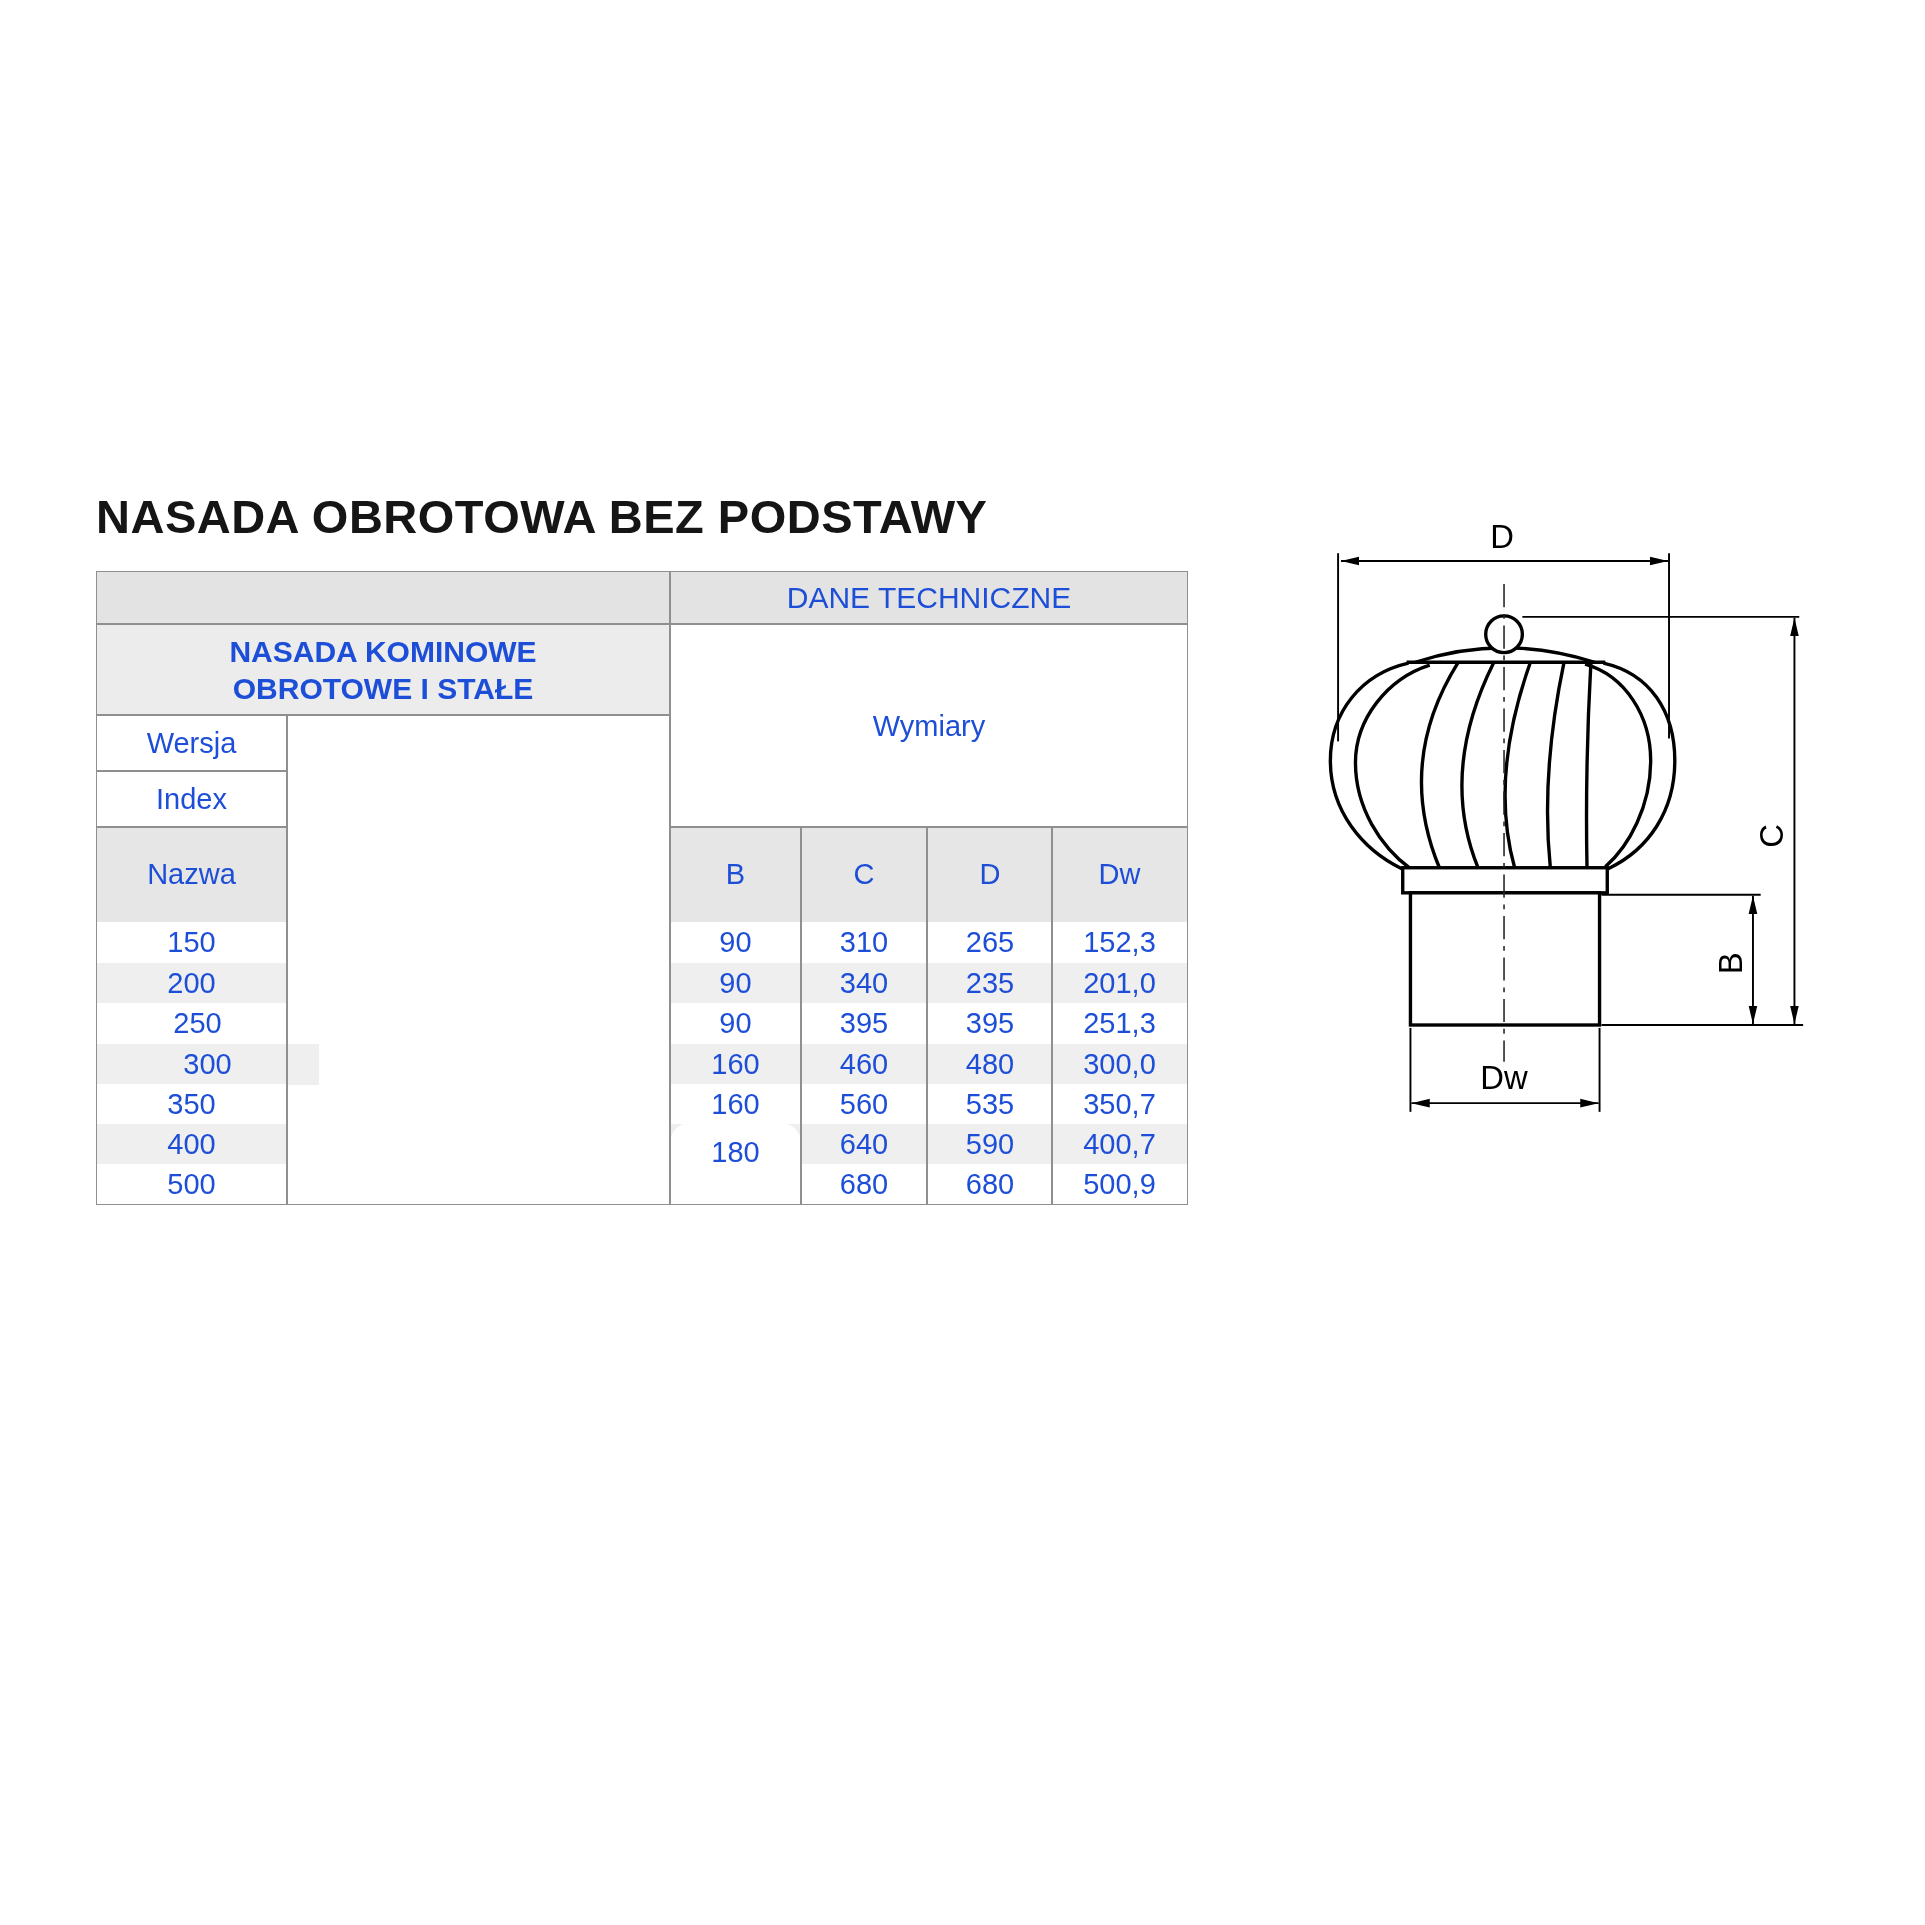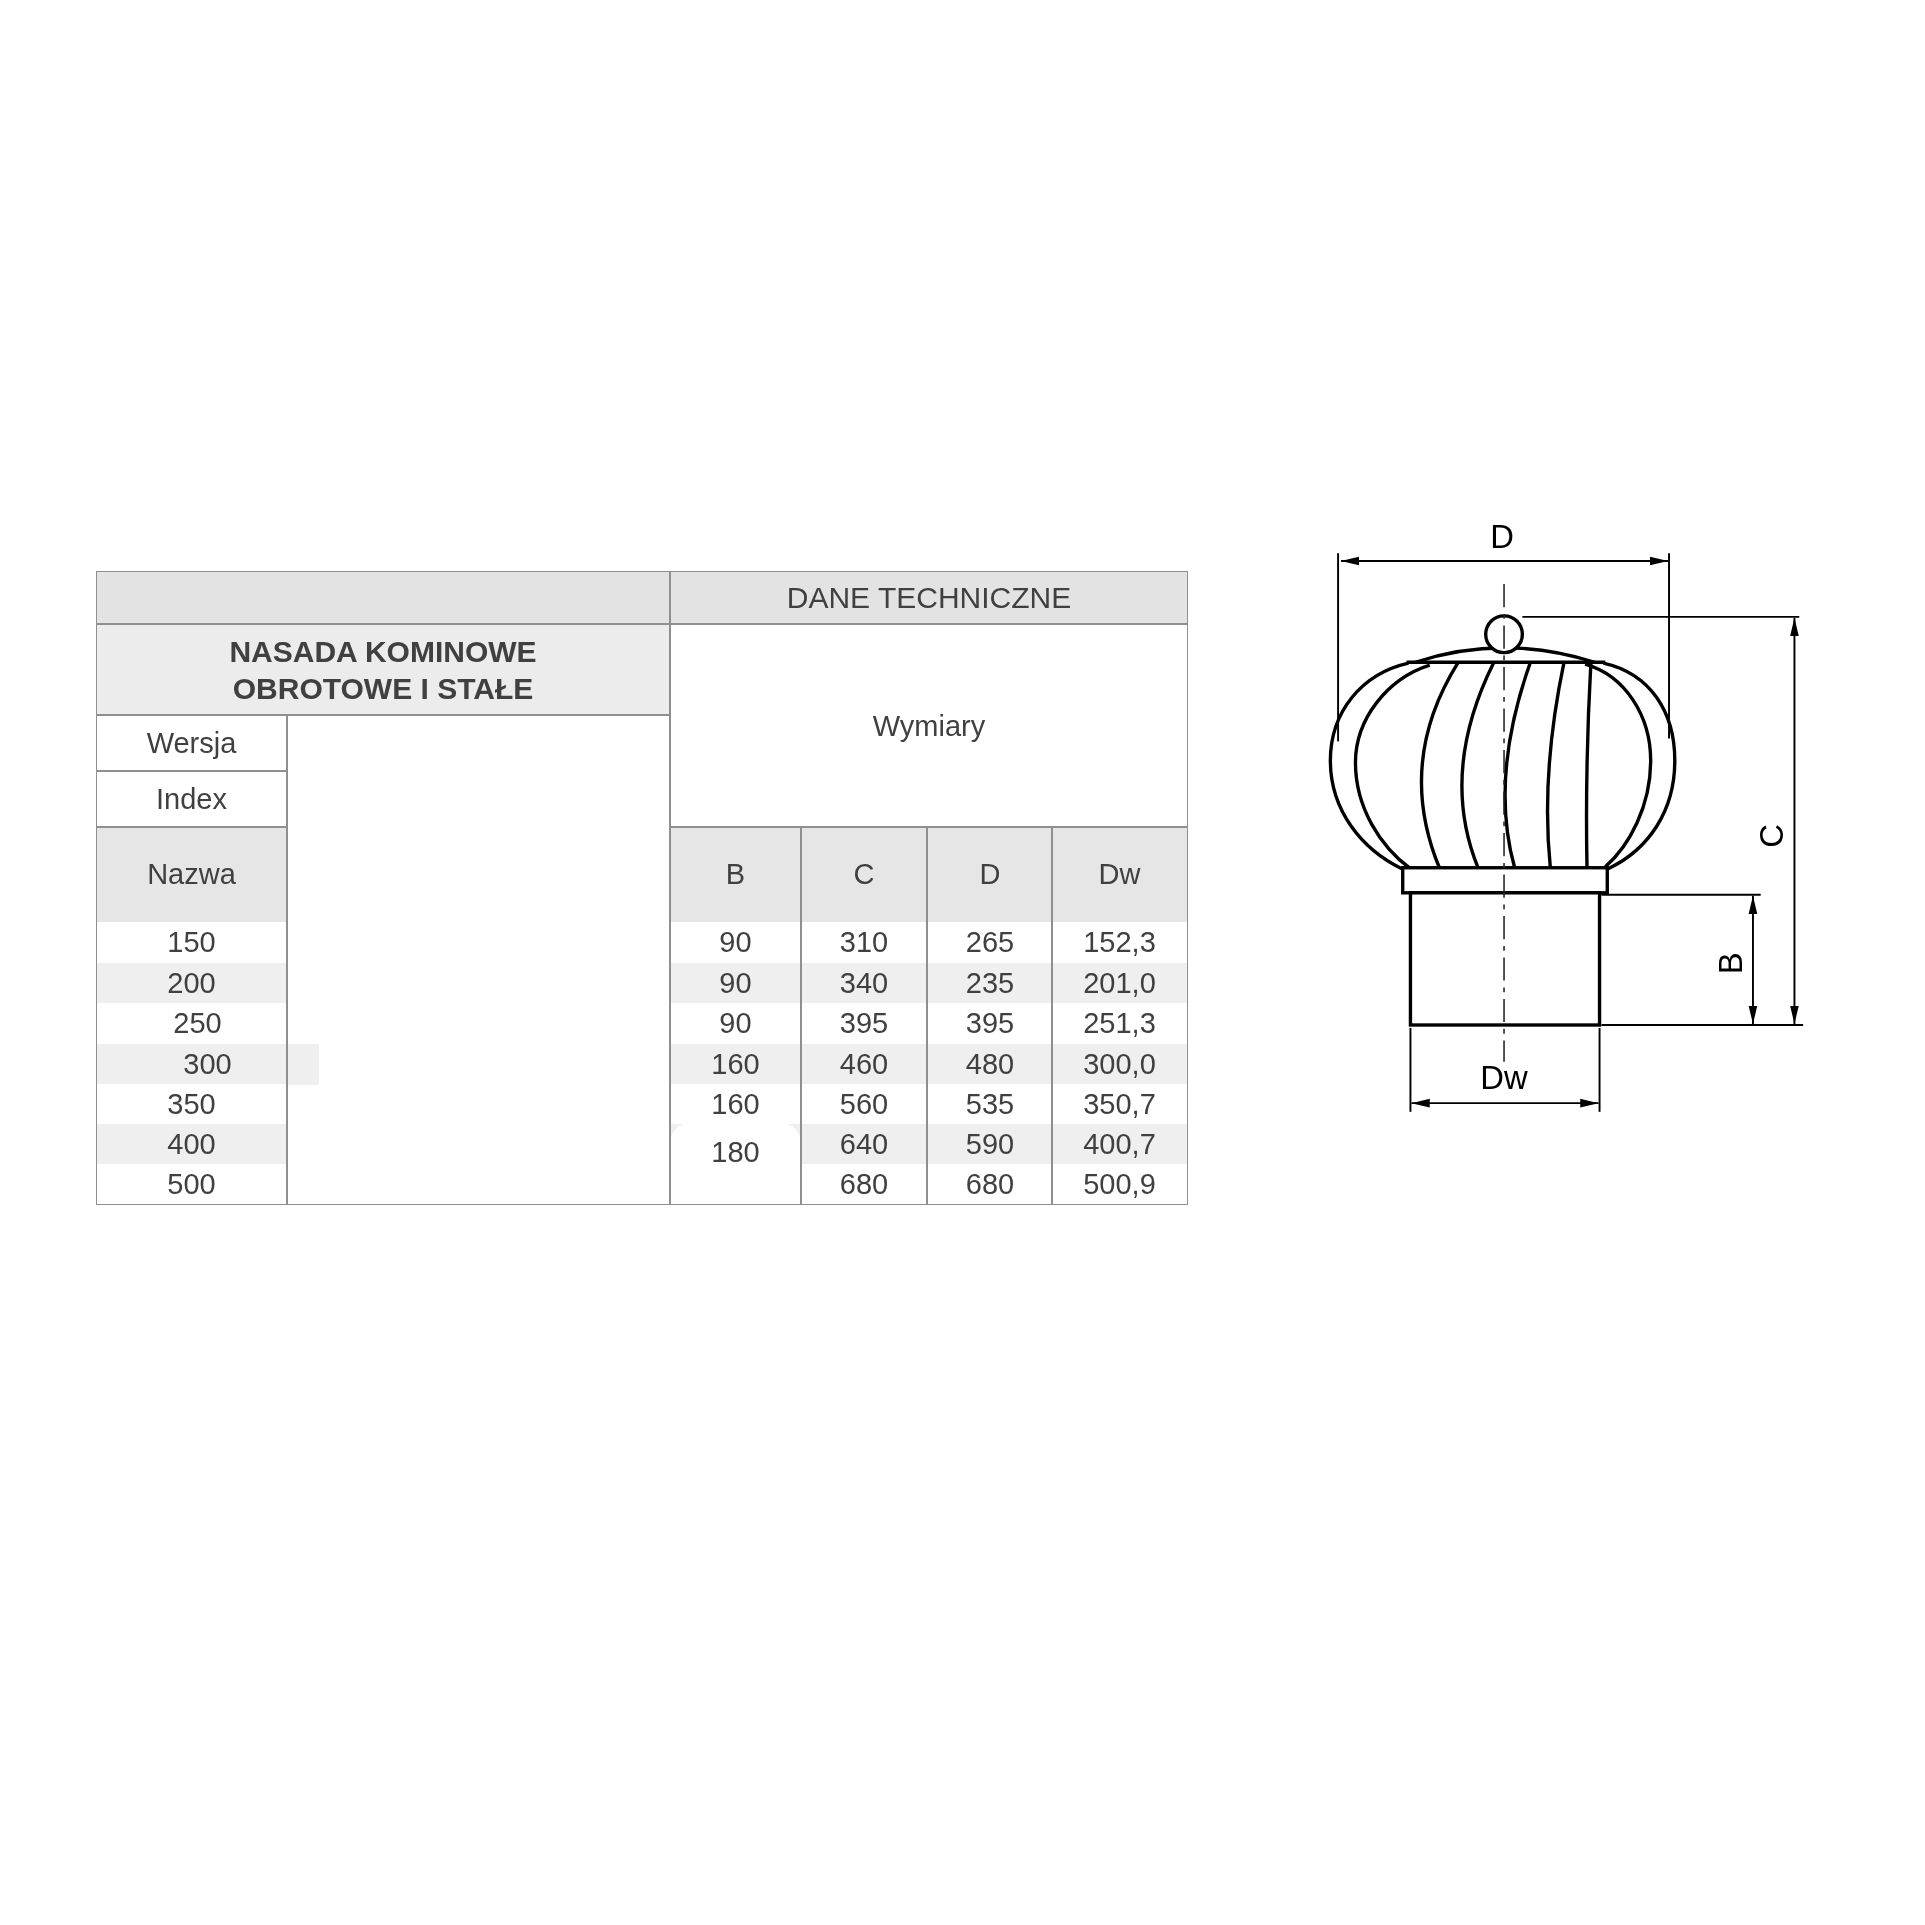--- a/index.html
+++ b/index.html
@@ -1,37 +1,38 @@
 <!DOCTYPE html>
 <html><head>
 <meta charset="utf-8">
 <style>
   html,body{margin:0;padding:0;background:#fff;}
   .page{position:relative;width:1925px;height:1925px;background:#ffffff;overflow:hidden;
         font-family:"Liberation Sans",sans-serif;color:#1b1b1b;}
   .title{position:absolute;left:96px;top:489px;margin:0;font-size:47px;font-weight:bold;
          letter-spacing:0.5px;color:#151515;white-space:nowrap;}
   .cell{position:absolute;display:flex;align-items:center;justify-content:center;
-        font-size:29px;color:#404040;text-align:center;box-sizing:border-box;}
+        font-size:29px;color:#1d4ed8;text-align:center;box-sizing:border-box;}
   .gray-dark{background:#e3e3e3;}
   .gray-mid{background:#e6e6e6;}
   .gray-light{background:#ececec;}
   .stripe{background:#efefef;}
   .white{background:#ffffff;}
   .group-hdr{font-weight:bold;font-size:30px;line-height:37px;flex-direction:column;}
   .tech-hdr{font-size:30px;}
   .line{position:absolute;background:#8f8f8f;}
   .outline{position:absolute;border:1.9px solid #8f8f8f;box-sizing:border-box;background:transparent;pointer-events:none;}
   svg text{font-family:"Liberation Sans",sans-serif;font-size:34px;fill:#000;}
 </style>
 </head>
 <body>
 
 <div class="page">
 
+  <h1 class="title">NASADA OBROTOWA BEZ PODSTAWY</h1>
 
   <div>
 
     <div class="cell gray-dark" style="left:96px;top:571px;width:574px;height:53px;"></div>
     <div class="cell gray-dark tech-hdr" style="left:670px;top:571px;width:518px;height:53px;">DANE TECHNICZNE</div>
 
     <div class="cell gray-light group-hdr" style="left:96px;top:624px;width:574px;height:92px;">
       <span>NASADA KOMINOWE</span>
       <span>OBROTOWE I STAŁE</span>
     </div>

